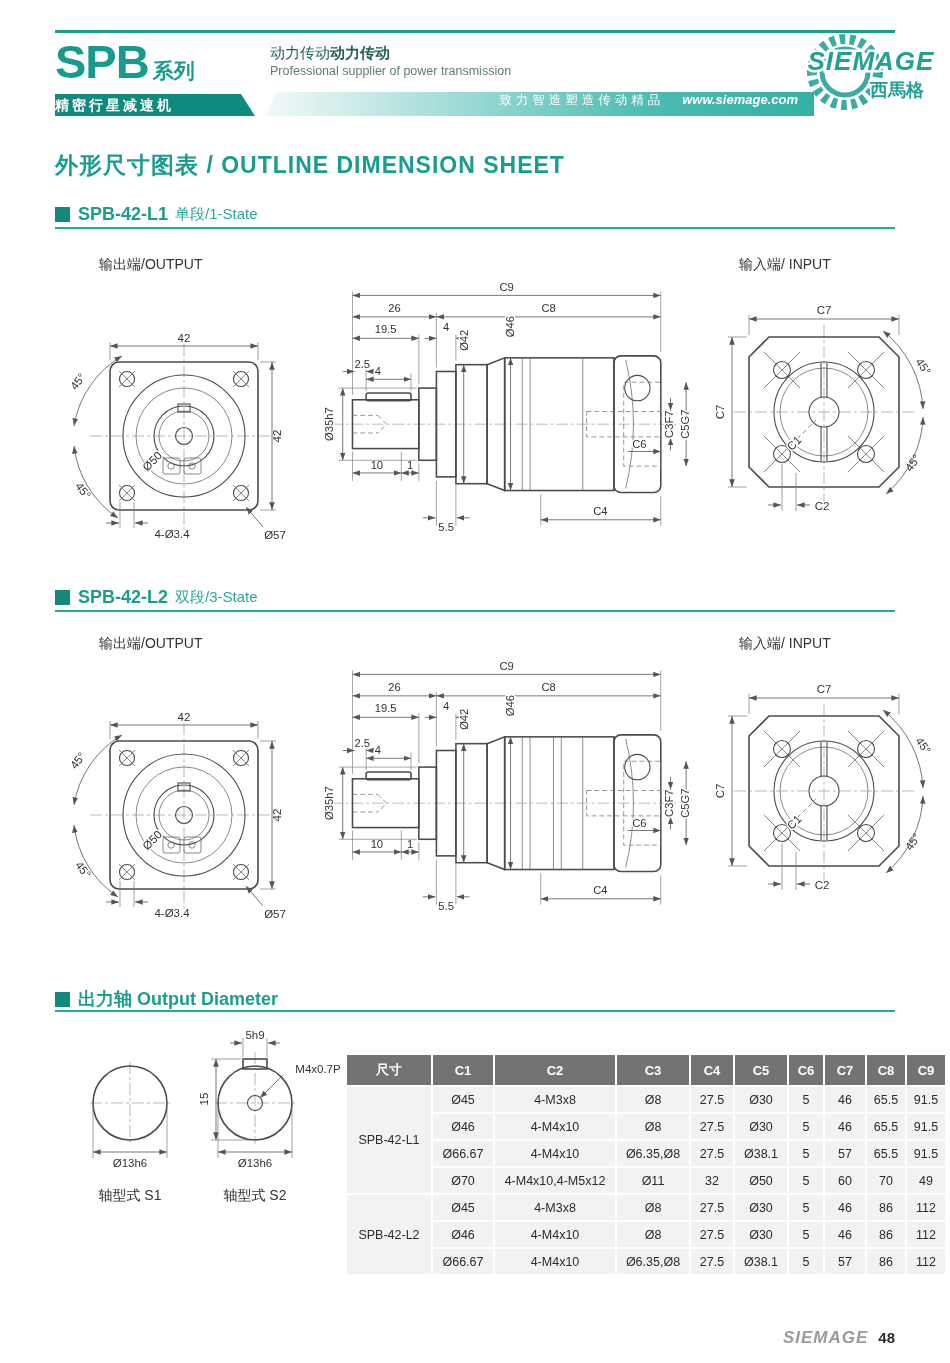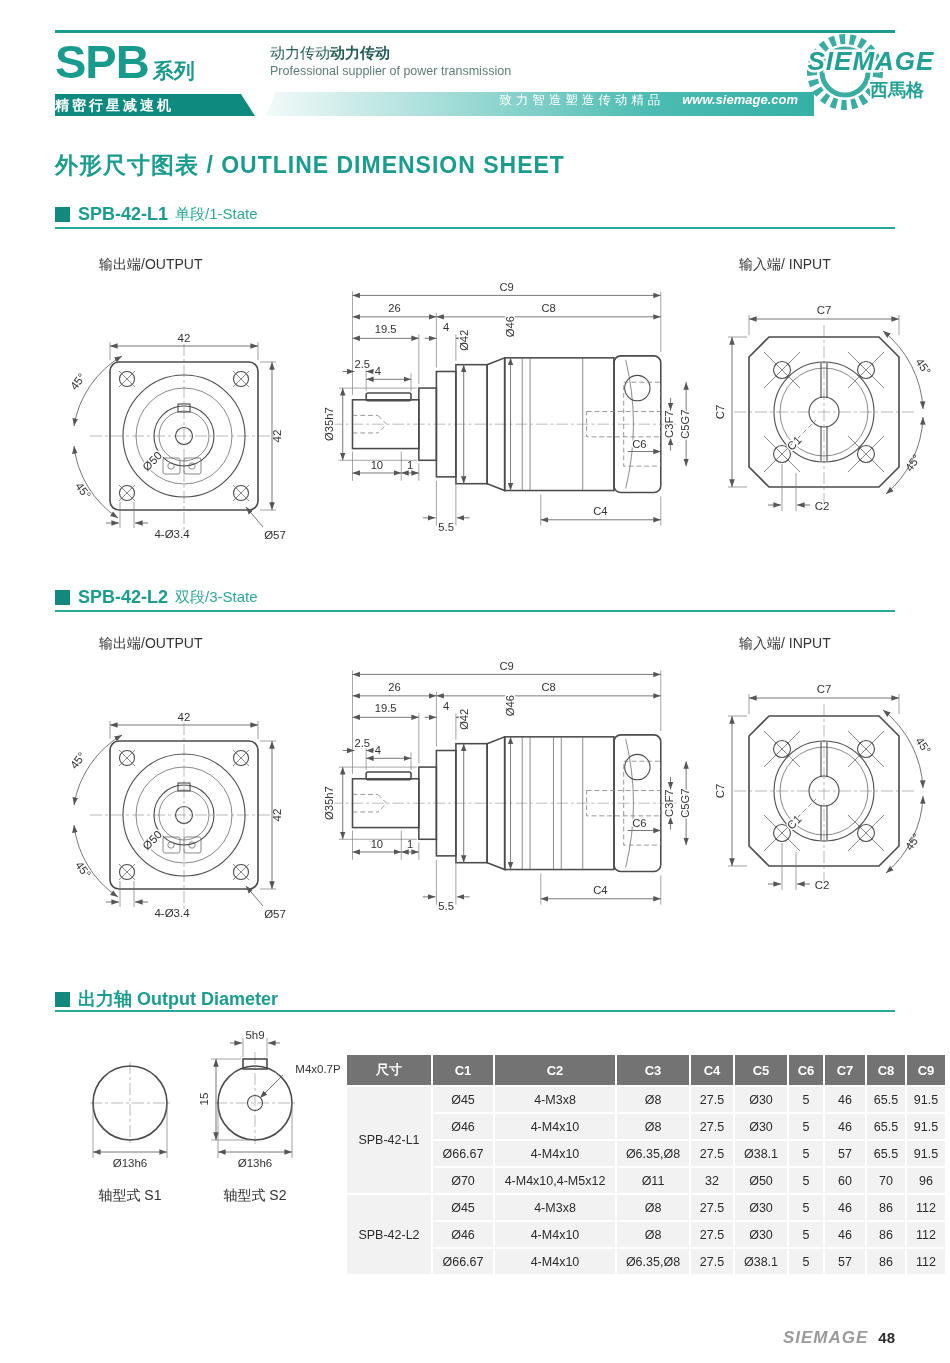--- a/index.html
+++ b/index.html
@@ -621,21 +621,21 @@
         </tr>
         <tr>
           <td>Ø70</td>
           <td>4-M4x10,4-M5x12</td>
           <td>Ø11</td>
           <td>32</td>
           <td>Ø50</td>
           <td>5</td>
           <td>60</td>
           <td>70</td>
-          <td>96</td>
+          <td>49</td>
         </tr>
         <tr class="group-sep">
           <th rowspan="3">SPB-42-L2</th>
           <td>Ø45</td>
           <td>4-M3x8</td>
           <td>Ø8</td>
           <td>27.5</td>
           <td>Ø30</td>
           <td>5</td>
           <td>46</td>

